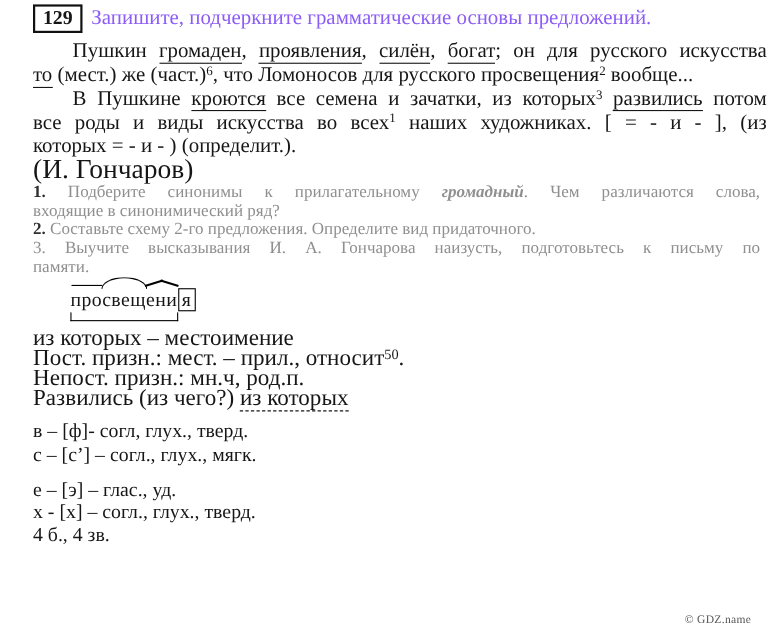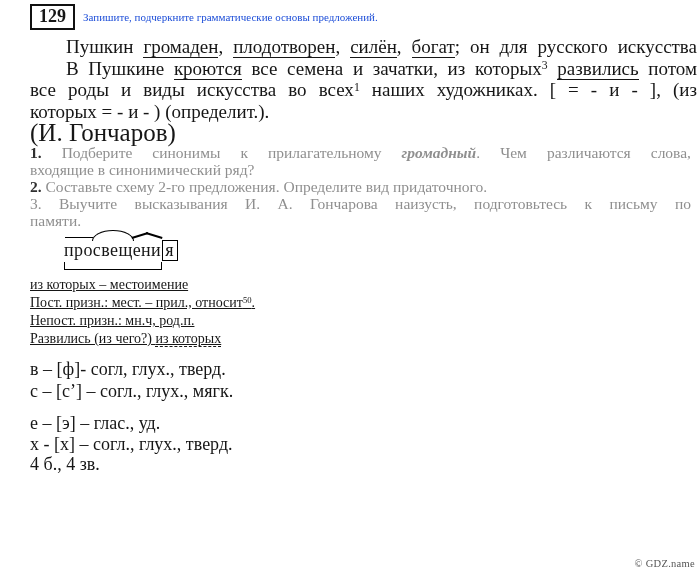--- a/index.html
+++ b/index.html
@@ -10,21 +10,21 @@
     font-family:"Liberation Serif","DejaVu Serif",serif;
   }
   .content { padding:4px 3px 0 30px; }
 
   
   .ex-header { display:flex; align-items:center; gap:8px; margin-bottom:6px; }
   .ex-num {
     display:inline-block; border:2px solid #111; padding:0 7px 1px;
     font-weight:bold; font-size:18px; line-height:21px;
   }
-  .ex-instr { color:#1d4ed8; font-size:11px; }
+  .ex-instr { color:#8b5cf6; font-size:19px; }
 
   
   .para { font-size:19px; line-height:21.5px; }
   .tline { display:block; }
   .tline.ind { text-indent:36px; }
   .tline.just { text-align:justify; text-align-last:justify; }
 
   .author { font-weight:normal; font-size:25px; line-height:21px; text-align:left; padding-right:2px; }
 
   
@@ -51,39 +51,40 @@
   .ms::before, .ms::after { content:""; position:absolute; top:-3px; width:60%; height:1.8px; background:#000; }
   .ms::before { left:-1px;  transform:rotate(-17deg); transform-origin:left bottom; }
   .ms::after  { right:-1px; transform:rotate(17deg);  transform-origin:right bottom; }
   .me { display:inline-block; border:1.8px solid #000; padding:0 3px 1px 2px; margin-left:1px; line-height:1.0; }
   .stem { position:relative; display:inline-block; }
   .stem::after {
     content:""; position:absolute; left:0; right:-1px; bottom:-9px; height:7px;
     border:1.8px solid #000; border-top:none;
   }
 
-  .ans-pron  { margin-top:6px;  font-size:14px; line-height:18px;text-decoration:underline; }
+  .ans-pron  { margin-top:6px;  font-size:21px; line-height:18px; }
   .ans-phon1 { margin-top:10px; font-size:18px;   line-height:22px; }
   .ans-phon2 { margin-top:11px; font-size:18px;   line-height:20.5px; }
 
-  .watermark { position:absolute; right:5px; bottom:7px; font-size:10.5px; color:#555555; letter-spacing:0.3px; }
+  .watermark { position:absolute; right:17px; bottom:7px; font-size:10.5px; color:#555555; letter-spacing:0.3px; }
 </style>
 </head>
 <body>
 
 <div class="page">
   <div class="content">
 
     <div class="ex-header">
       <span class="ex-num">129</span>
       <span class="ex-instr">Запишите, подчеркните грамматические основы предложений.</span>
     </div>
 
     <div class="para">
-        <div class="tline just ind"><span>Пушкин </span><span class="ul-solid">громаден</span><span>, </span><span class="ul-solid">плодотворен</span><span>, </span><span class="ul-solid">силён</span><span>, </span><span class="ul-solid">богат</span><span>; он для русского искусства</span></div>
+        <div class="tline just ind"><span>Пушкин </span><span class="ul-solid">громаден</span><span>, </span><span class="ul-solid">проявления</span><span>, </span><span class="ul-solid">силён</span><span>, </span><span class="ul-solid">богат</span><span>; он для русского искусства</span></div>
+        <div class="tline"><span class="ul-solid">то</span><span> (мест.) же (част.)</span><sup>6</sup><span>, что Ломоносов для русского просвещения</span><sup>2</sup><span> вообще...</span></div>
       </div>
     <div class="para">
         <div class="tline just ind"><span>В Пушкине </span><span class="ul-solid">кроются</span><span> все семена и зачатки, из которых</span><sup>3</sup><span> </span><span class="ul-solid">развились</span><span> потом</span></div>
         <div class="tline just"><span>все роды и виды искусства во всех</span><sup>1</sup><span> наших художниках. [ = - и - ], (из</span></div>
         <div class="tline"><span>которых = - и - ) (определит.).</span></div>
       </div>
 
     <div class="author">(И. Гончаров)</div>
 
     <div class="tasks">

